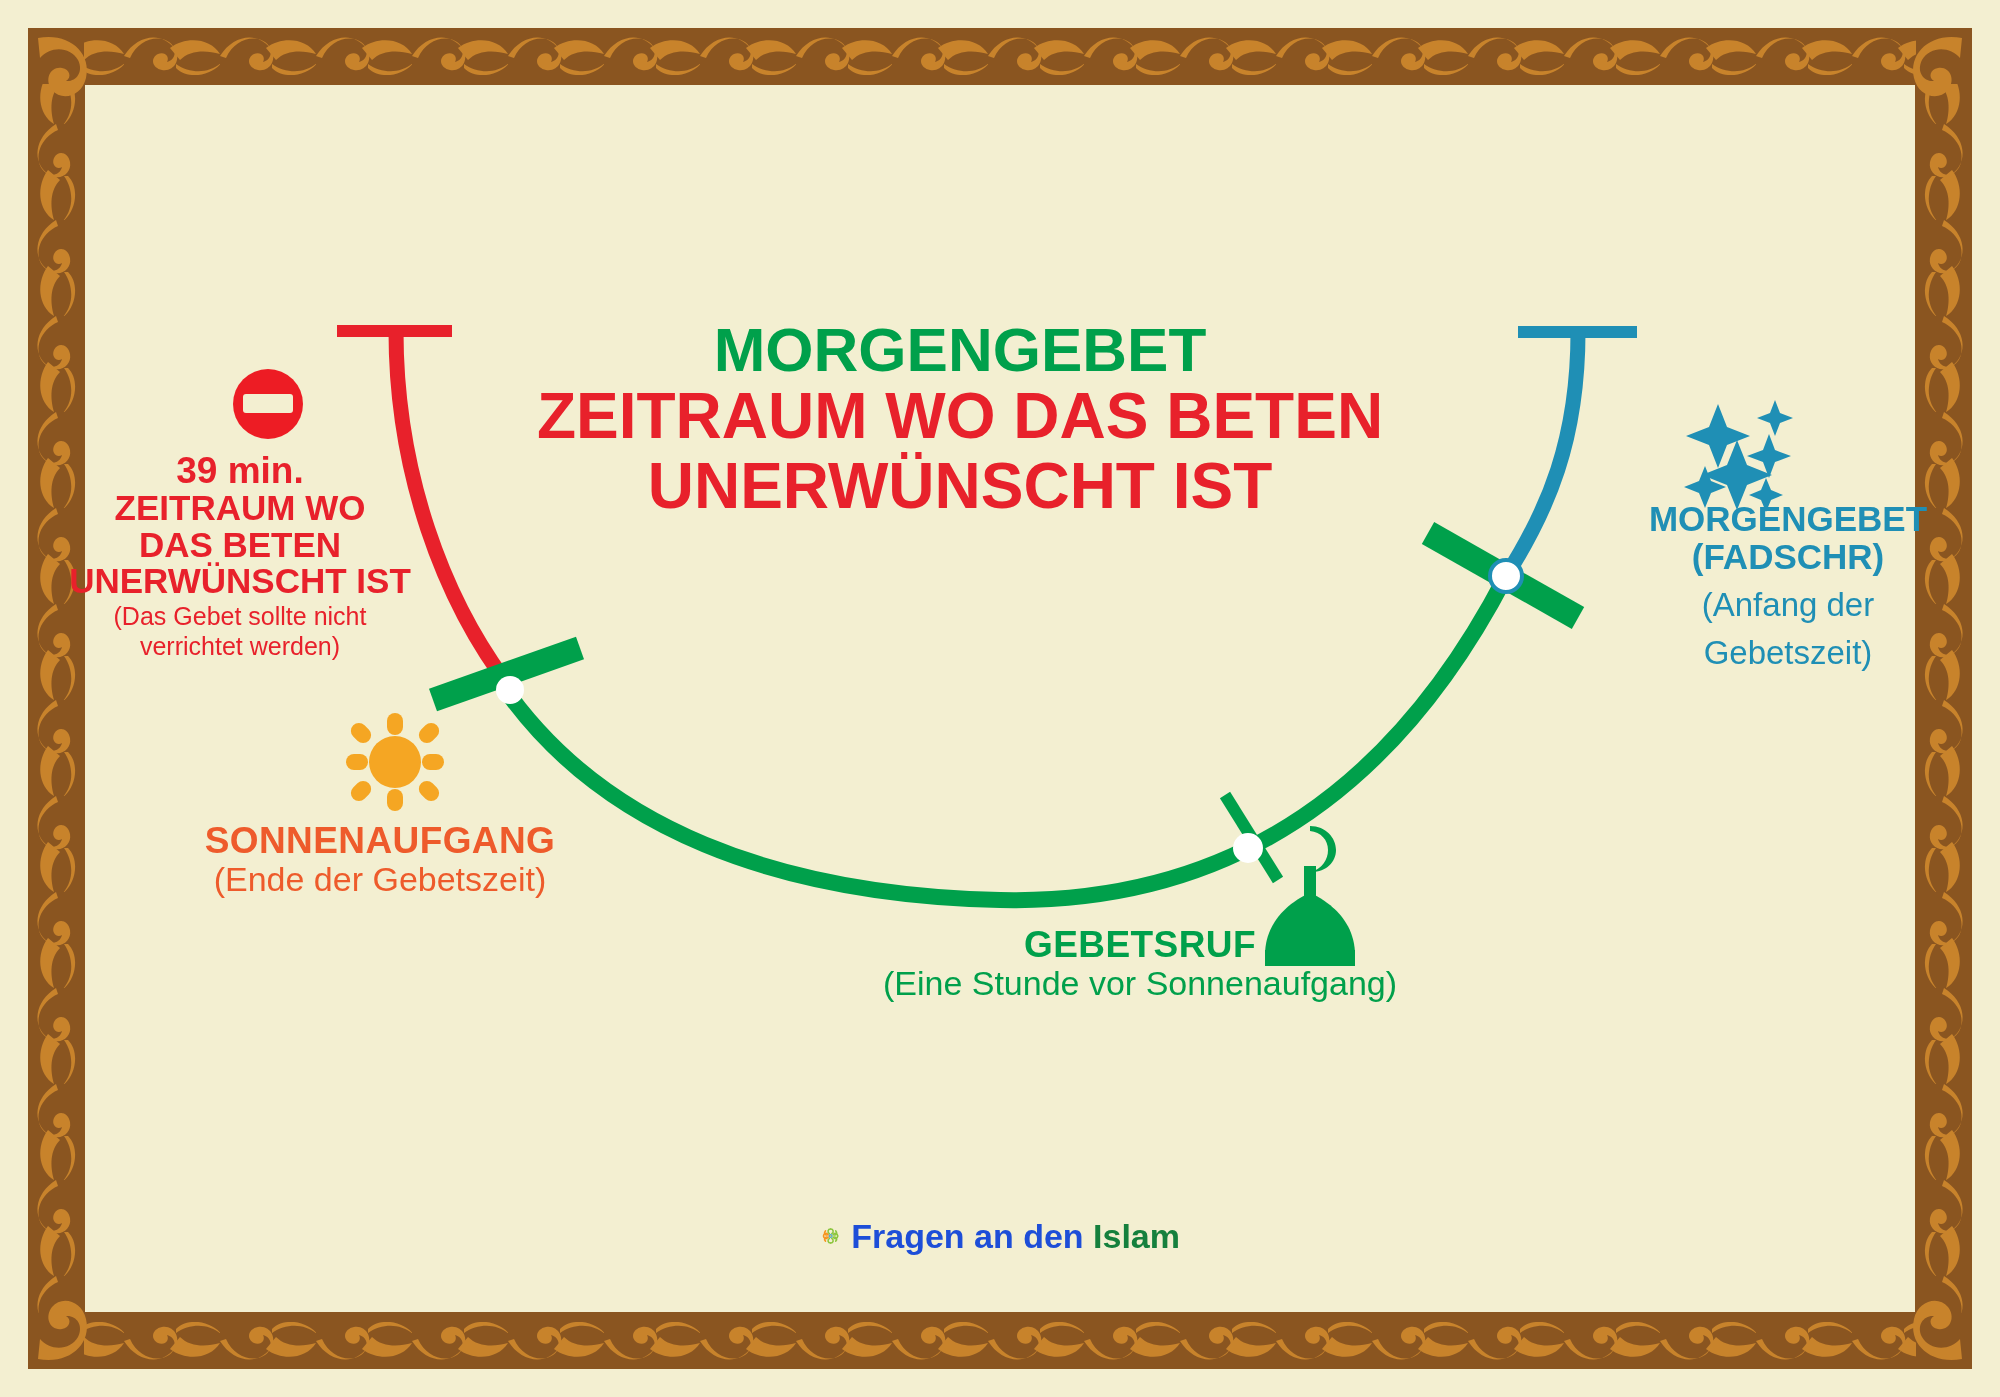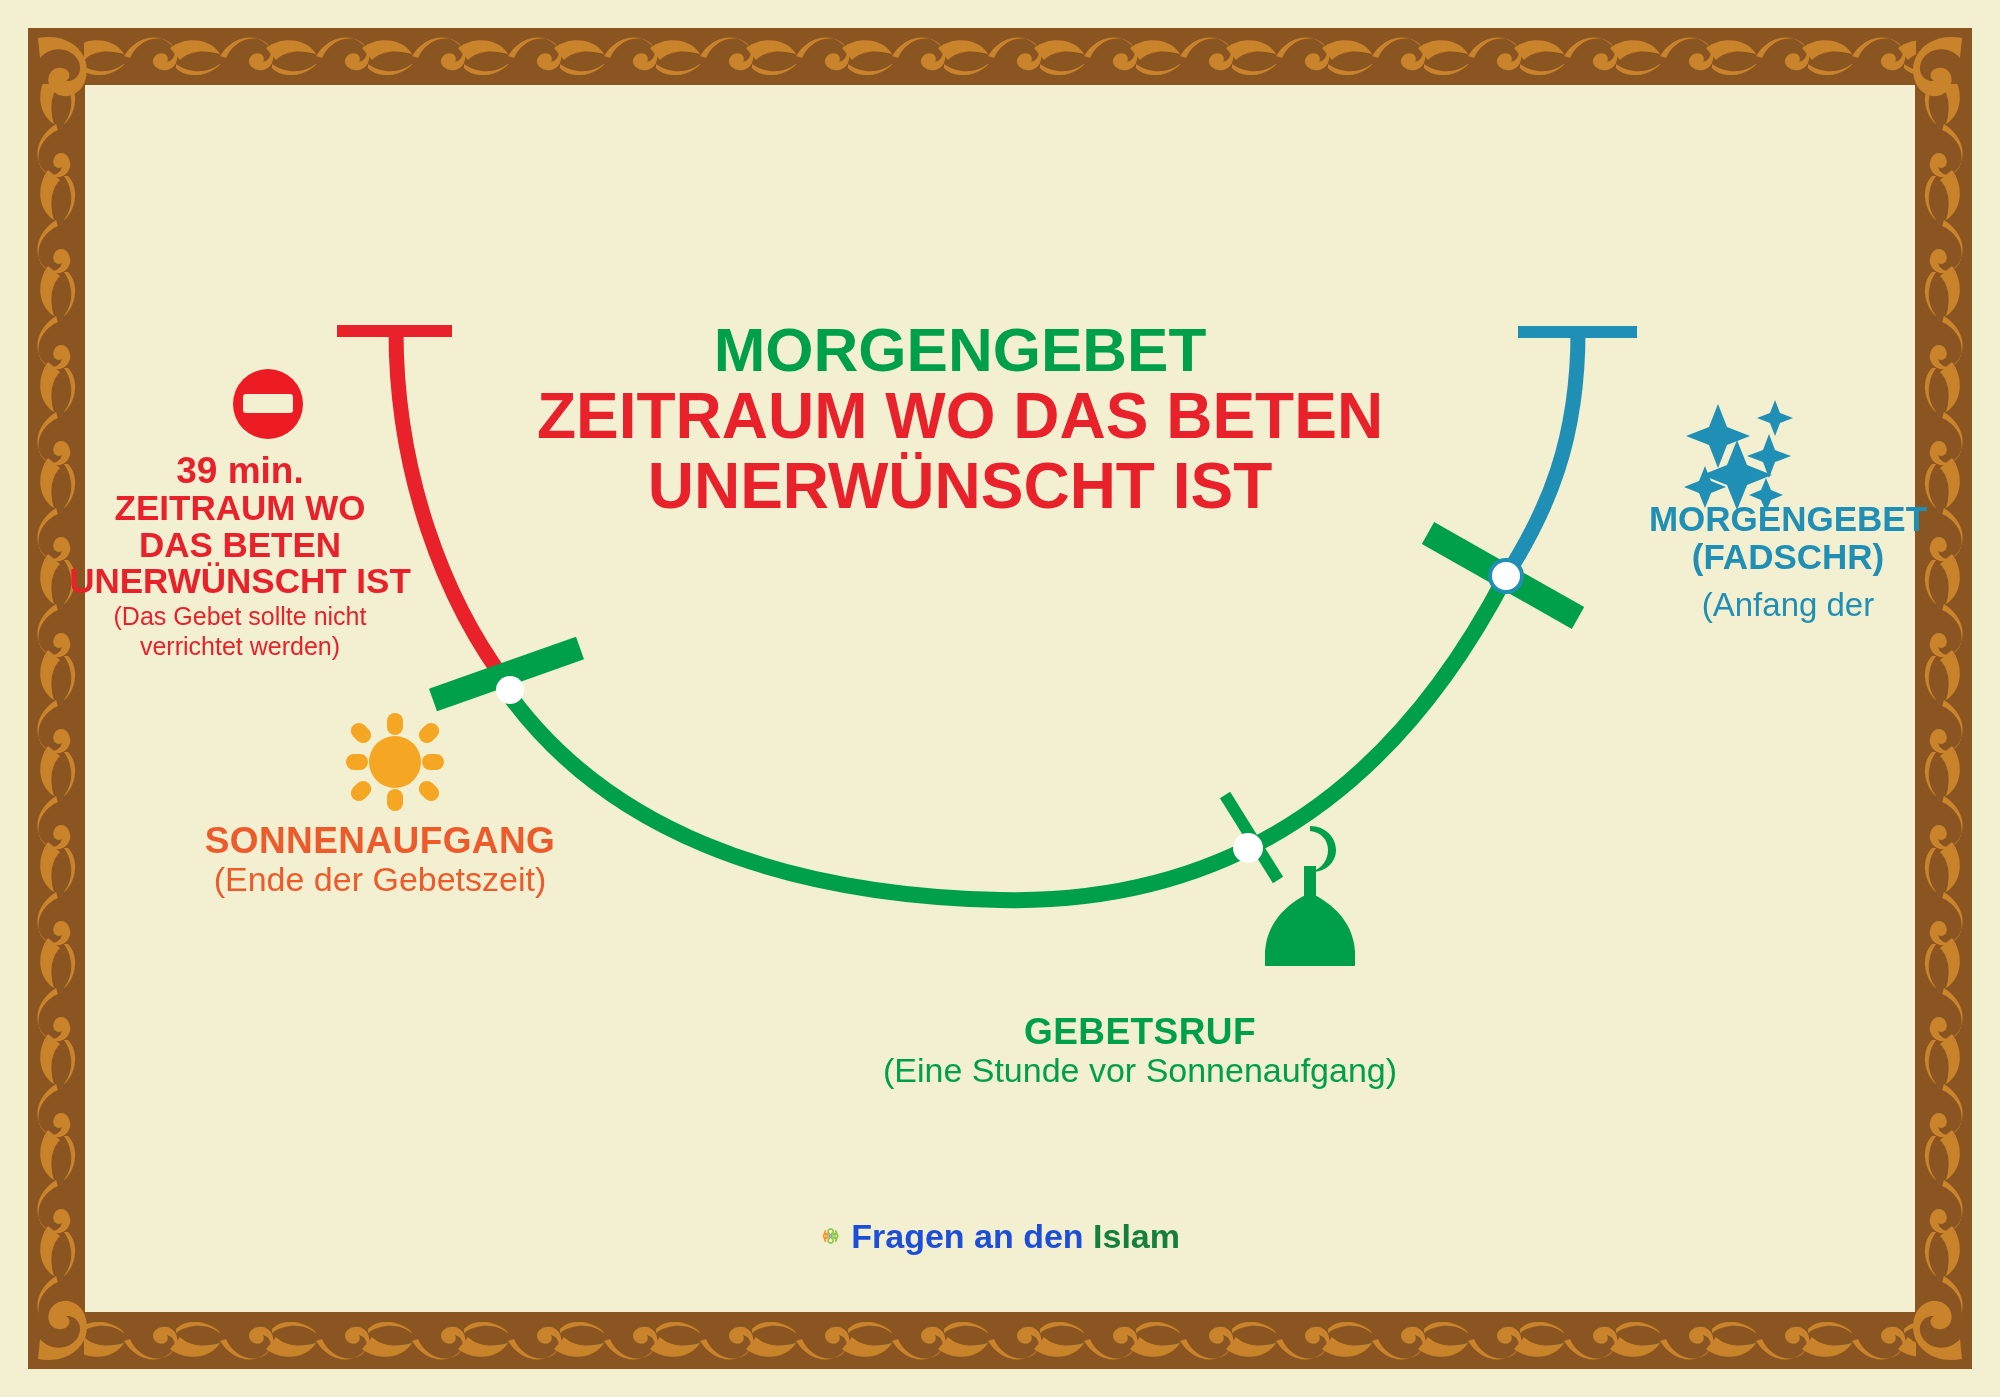--- a/index.html
+++ b/index.html
@@ -54,21 +54,21 @@
   #right-block .r1{font-size:35px;font-weight:bold;line-height:1.08;}
   #right-block .r2{font-size:33px;font-weight:normal;line-height:1.12;margin-top:11px;}
   
   #sunrise-block{
     left:150px;top:813px;width:460px;text-align:center;color:#ee5b2b;
   }
   #sunrise-block .s1{font-size:37px;font-weight:bold;letter-spacing:.4px;margin-top:9px;}
   #sunrise-block .s2{font-size:34px;font-weight:normal;margin-top:2px;}
   
   #call-block{
-    left:790px;top:1013px;width:700px;text-align:center;color:#00a04b;
+    left:790px;top:926px;width:700px;text-align:center;color:#00a04b;
   }
   #call-block .c1{font-size:37px;font-weight:bold;letter-spacing:.4px;}
   #call-block .c2{font-size:34px;font-weight:normal;margin-top:2px;}
   
   #footer-logo{
     position:absolute;left:820px;top:1204px;width:360px;height:64px;
     display:flex;align-items:center;gap:10px;
   }
   #footer-logo .logo-text{
     font-size:34px;font-weight:bold;white-space:nowrap;
@@ -208,20 +208,21 @@
   <div class="tblock" id="center-title">
     <div class="t-green">MORGENGEBET</div>
     <div class="t-red">ZEITRAUM WO DAS BETEN</div>
     <div class="t-red">UNERWÜNSCHT IST</div>
   </div>
 
   <div class="tblock" id="right-block">
     <div class="r1">MORGENGEBET</div>
     <div class="r1">(FADSCHR)</div>
     <div class="r2">(Anfang der</div>
+    <div class="r2">Gebetszeit)</div>
   </div>
 
   <div class="tblock" id="sunrise-block">
     <div class="s1">SONNENAUFGANG</div>
     <div class="s2">(Ende der Gebetszeit)</div>
   </div>
 
   <div class="tblock" id="call-block">
     <div class="c1">GEBETSRUF</div>
     <div class="c2">(Eine Stunde vor Sonnenaufgang)</div>

